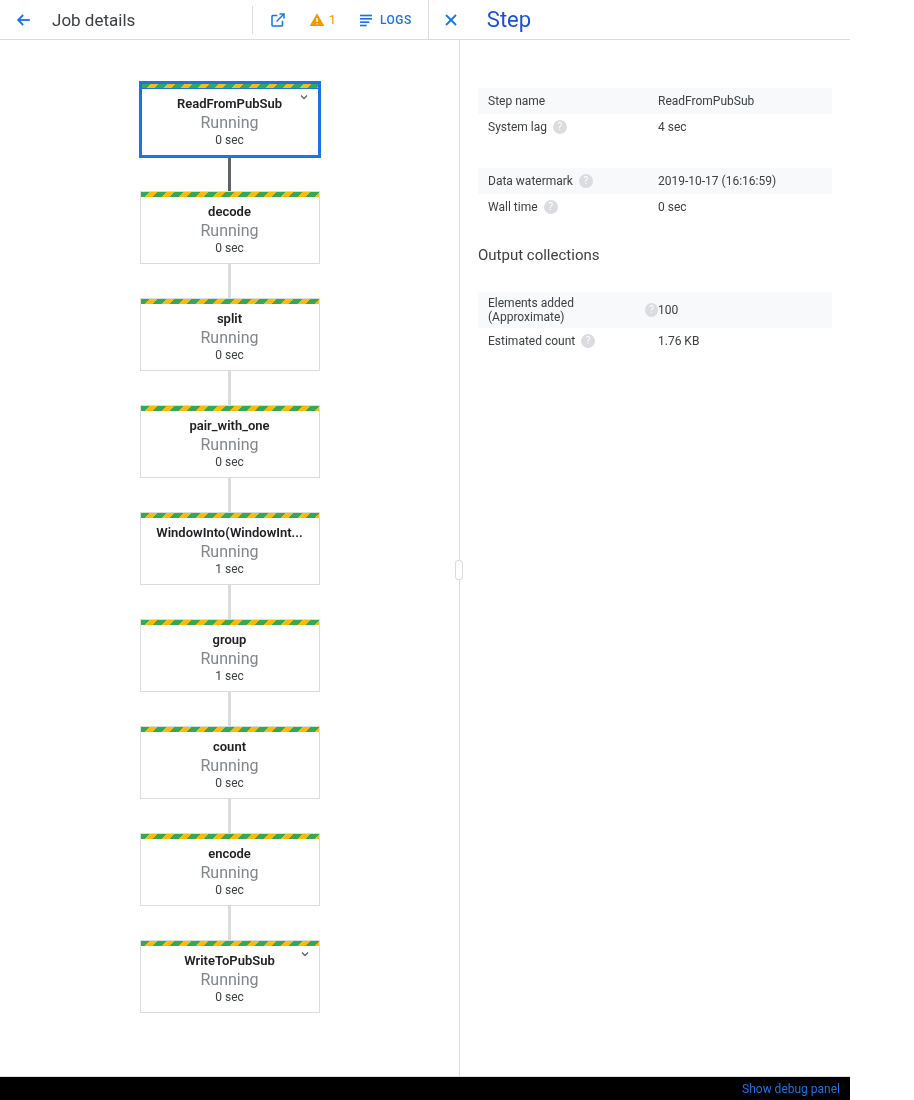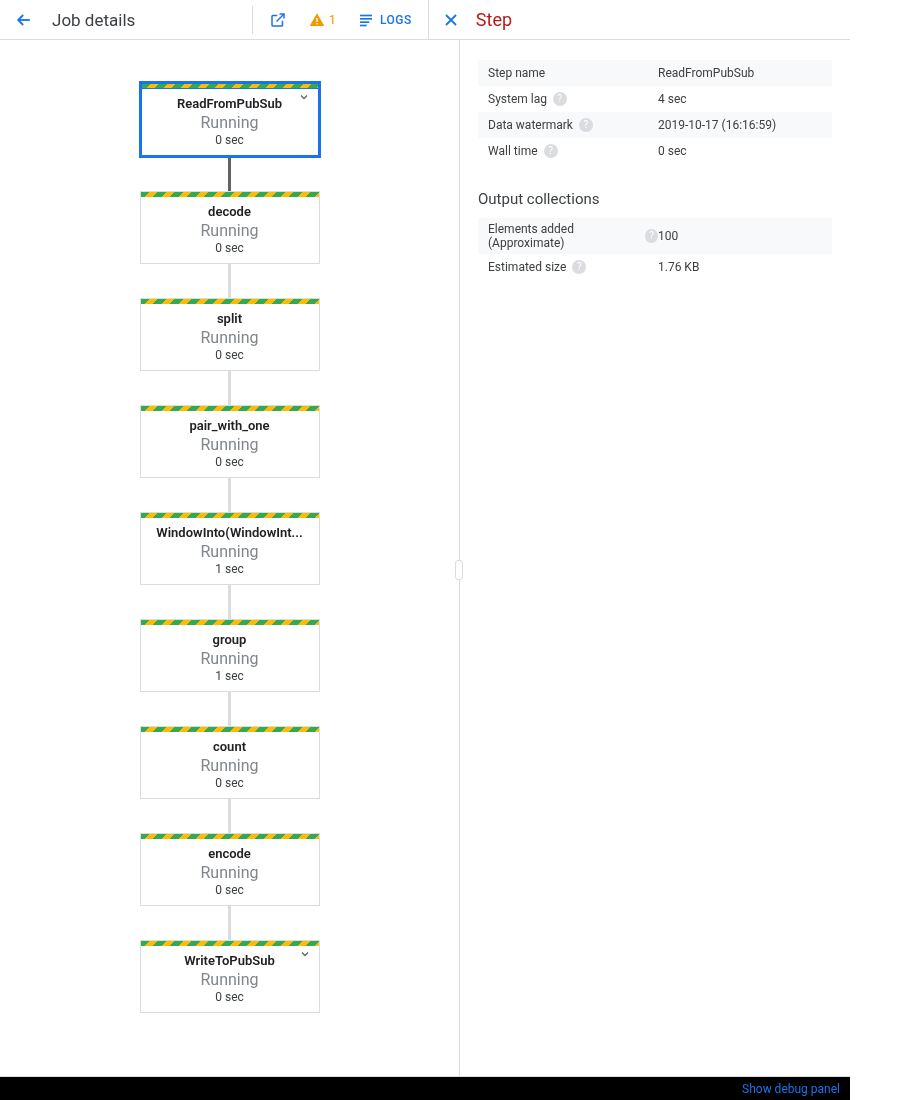--- a/index.html
+++ b/index.html
@@ -14,21 +14,21 @@
   }
   *{box-sizing:border-box;}
   html,body{margin:0;padding:0;height:100%;font-family:Roboto,"Helvetica Neue",Arial,sans-serif;background:#fff;color:#202124;}
   .app{display:flex;flex-direction:column;height:1100px;width:850px;position:relative;}
   
   .topbar{display:flex;height:40px;border-bottom:1px solid var(--border);}
   .topbar-left{display:flex;align-items:center;width:460px;padding-left:14px;}
   .topbar-left .title{font-size:17px;color:#3c4043;margin-left:18px;font-weight:400;}
   .topbar-actions{flex:1;display:flex;align-items:center;justify-content:flex-end;gap:22px;padding-right:12px;border-left:1px solid var(--border);height:100%;}
   .topbar-right{display:flex;align-items:center;width:454px;border-left:1px solid var(--border);padding-left:12px;}
-  .topbar-right .title{font-size:18px;color:#b91c1c;margin-left:15px;font-weight:400;}
+  .topbar-right .title{font-size:22px;color:#1d4ed8;margin-left:26px;font-weight:400;}
   .icon-btn{display:inline-flex;align-items:center;justify-content:center;cursor:pointer;color:var(--blue);}
   .warn{display:inline-flex;align-items:center;color:var(--amber);font-size:13px;gap:4px;}
   .logs{display:inline-flex;align-items:center;color:var(--blue);font-size:12px;font-weight:500;letter-spacing:.5px;gap:6px;}
   
   .main{flex:1;display:flex;position:relative;overflow:hidden;}
   .left{width:460px;border-right:1px solid var(--border);position:relative;overflow:auto;}
   .right{flex:1;padding:20px 18px 0 18px;overflow:auto;}
   .splitter-handle{position:absolute;left:455px;top:50%;transform:translateY(-50%);width:8px;height:20px;border:1px solid var(--border);border-radius:3px;background:#fff;z-index:5;cursor:col-resize;}
   
   .graph{position:relative;width:100%;padding-top:42px;padding-bottom:40px;}
@@ -39,21 +39,21 @@
   .node.selected .stripe{border-bottom:1px solid var(--node-sel);}
   .node .name{font-size:13px;font-weight:600;color:#202124;margin-top:2px;white-space:nowrap;overflow:hidden;text-overflow:ellipsis;}
   .node .status{font-size:16px;color:var(--light-grey);margin-top:2px;}
   .node .time{font-size:12px;color:#3c4043;margin-top:1px;}
   .node .chev{position:absolute;top:7px;right:8px;color:var(--grey-text);}
   .conn{width:3px;height:34px;background:#dadce0;}
   .conn.dark{background:#5f6368;}
   
   .section-title{font-size:15px;color:#3c4043;margin:0 0 10px 0;font-weight:400;}
   .kv{display:flex;align-items:center;font-size:12px;color:#3c4043;min-height:26px;padding:4px 10px;}
-  .kv.odd{background:var(--row-bg);}
+  .kv.odd{background:var(--row-bg);margin-top:28px;}
   .kv .k{width:170px;display:flex;align-items:center;gap:6px;color:#3c4043;}
   .kv .v{flex:1;}
   .help{display:inline-flex;align-items:center;justify-content:center;width:14px;height:14px;border-radius:50%;background:#dadce0;color:#fff;font-size:10px;line-height:1;}
   .subhead{font-size:12px;color:#3c4043;margin:6px 0 8px 0;}
   
   .footer{position:absolute;bottom:0;left:0;right:0;height:24px;border-top:1px solid var(--border);background:#000000;display:flex;justify-content:flex-end;align-items:center;padding-right:10px;}
   .footer a{color:var(--blue);font-size:12px;text-decoration:none;cursor:pointer;}
   svg{display:block;}
 </style>
 </head>
@@ -257,21 +257,21 @@
       <div id="output-rows">
           <div class="kv odd">
             <div class="k">
               <span>Elements added (Approximate)</span>
               <span class="help">?</span>
             </div>
             <div class="v">100</div>
           </div>
           <div class="kv">
             <div class="k">
-              <span>Estimated size</span>
+              <span>Estimated count</span>
               <span class="help">?</span>
             </div>
             <div class="v">1.76 KB</div>
           </div>
         </div>
     </div>
   </div>
 
   <div class="footer">
     <a>Show debug panel</a>

